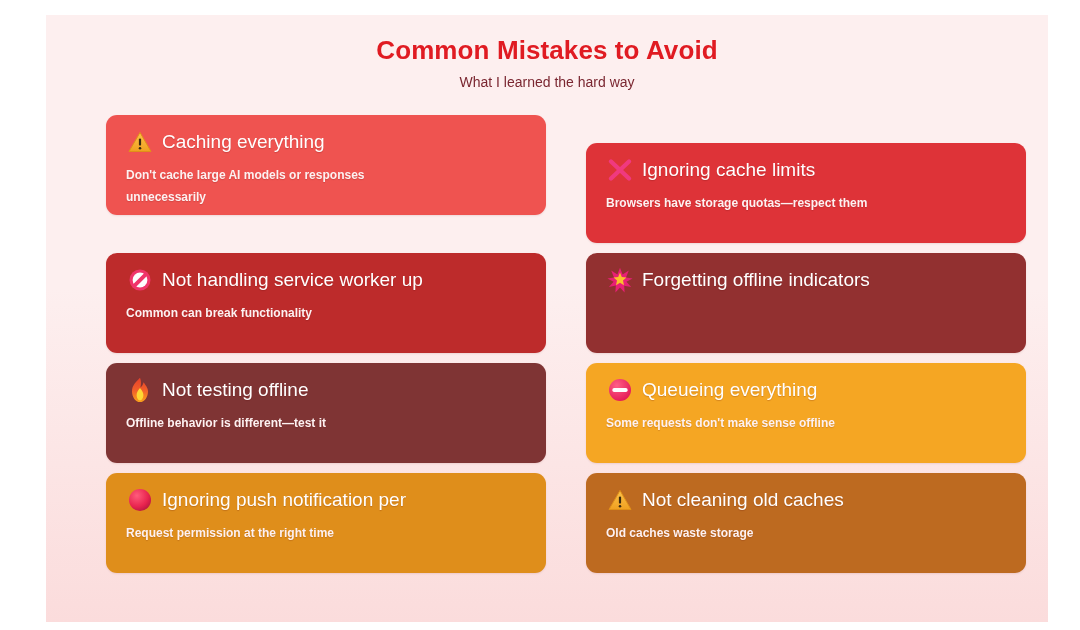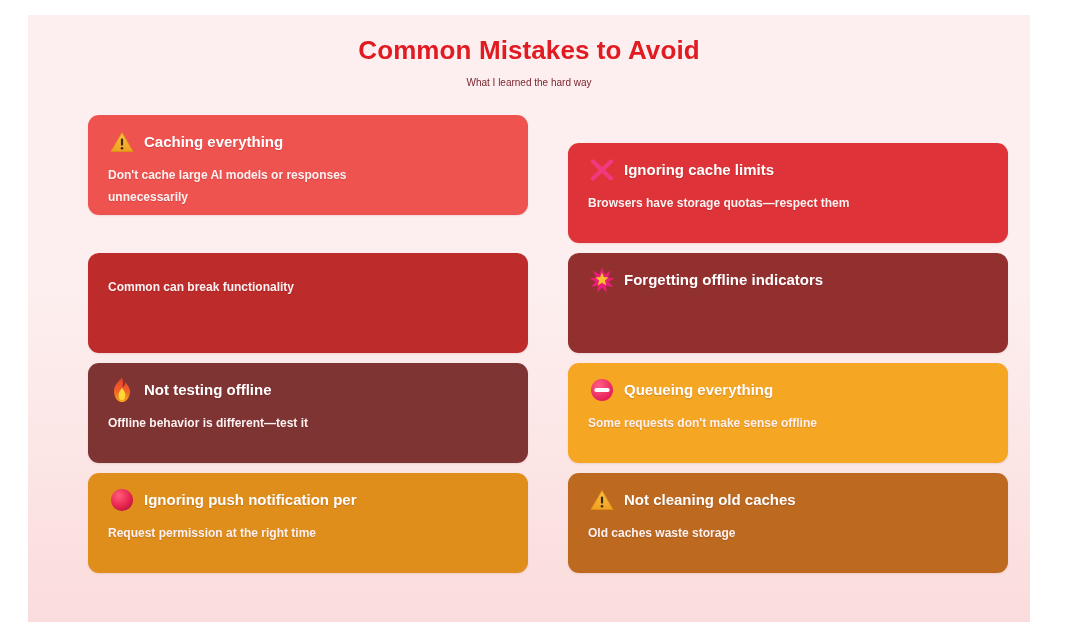--- a/index.html
+++ b/index.html
@@ -8,21 +8,21 @@
   html, body {
     width: 1080px;
     height: 630px;
     background: #ffffff;
     font-family: "Liberation Sans", sans-serif;
     overflow: hidden;
   }
 
   #slide-root {
     position: absolute;
-    left: 28px;
+    left: 46px;
     top: 15px;
     width: 1002px;
     height: 607px;
     background: linear-gradient(180deg, #fdefef 0%, #fcebeb 45%, #fbdcdc 100%);
   }
 
   #header {
     padding-top: 18px;
     text-align: center;
   }
@@ -30,21 +30,21 @@
   #page-title {
     font-size: 26px;
     font-weight: bold;
     color: #e01b22;
     letter-spacing: 0.1px;
     line-height: 34px;
   }
 
   #page-subtitle {
     margin-top: 6px;
-    font-size: 10px;
+    font-size: 14px;
     color: #7a2630;
     font-weight: normal;
     line-height: 19px;
   }
 
   #cards-grid {
     position: absolute;
     left: 60px;
     top: 100px;
     width: 920px;
@@ -74,22 +74,22 @@
     height: 26px;
     flex: 0 0 28px;
     margin-right: 8px;
     display: flex;
     align-items: center;
     justify-content: center;
   }
   .card-icon svg { display: block; }
 
   .card-title {
-    font-size: 15px;
-    font-weight: bold;
+    font-size: 19px;
+    font-weight: normal;
     color: #ffffff;
     white-space: nowrap;
     line-height: 22px;
     text-shadow: 0 1px 1px rgba(90, 10, 10, 0.22);
   }
 
   .card-desc {
     margin-top: 9px;
     font-size: 12px;
     font-weight: bold;
@@ -137,20 +137,30 @@
                 <line x1="4" y1="3.5" x2="22" y2="20.5"></line>
                 <line x1="22" y1="3.5" x2="4" y2="20.5"></line>
               </g>
             </svg>
           </span>
           <span class="card-title">Ignoring cache limits</span>
         </div>
         <div class="card-desc">Browsers have storage quotas—respect them</div>
       </div>
       <div class="mistake-card" style="background: rgb(189, 43, 43);">
+        <div class="card-head">
+          <span class="card-icon">
+            <svg width="24" height="24" viewBox="0 0 24 24">
+              <circle cx="12" cy="12" r="10.5" fill="#f0346a"></circle>
+              <circle cx="12" cy="12" r="7.4" fill="#fdfdfd"></circle>
+              <rect x="2.6" y="10.1" width="18.8" height="3.9" rx="1.6" fill="#f0346a" transform="rotate(-45 12 12)"></rect>
+            </svg>
+          </span>
+          <span class="card-title">Not handling service worker up</span>
+        </div>
         <div class="card-desc">Common can break functionality</div>
       </div>
       <div class="mistake-card" style="background: rgb(146, 48, 48); text-align: right;">
         <div class="card-head">
           <span class="card-icon">
             <svg width="26" height="26" viewBox="0 0 26 26">
               <path d="M13 0.8 L15.6 7.4 L21.8 3.6 L19 10.4 L25.6 11.6 L19.4 14.8 L24.2 20 L17.2 18.8 L17.6 25.4 L13 20.6 L8.4 25.4 L8.8 18.6 L1.8 20 L6.6 14.8 L0.4 11.6 L7 10.4 L4.2 3.6 L10.4 7.4 Z" fill="#e81f76"></path>
               <path d="M13 5.6 L14.8 10 L19.4 10.6 L16 13.6 L17 18.2 L13 15.8 L9 18.2 L10 13.6 L6.6 10.6 L11.2 10 Z" fill="#fbc02d"></path>
             </svg>
           </span>

